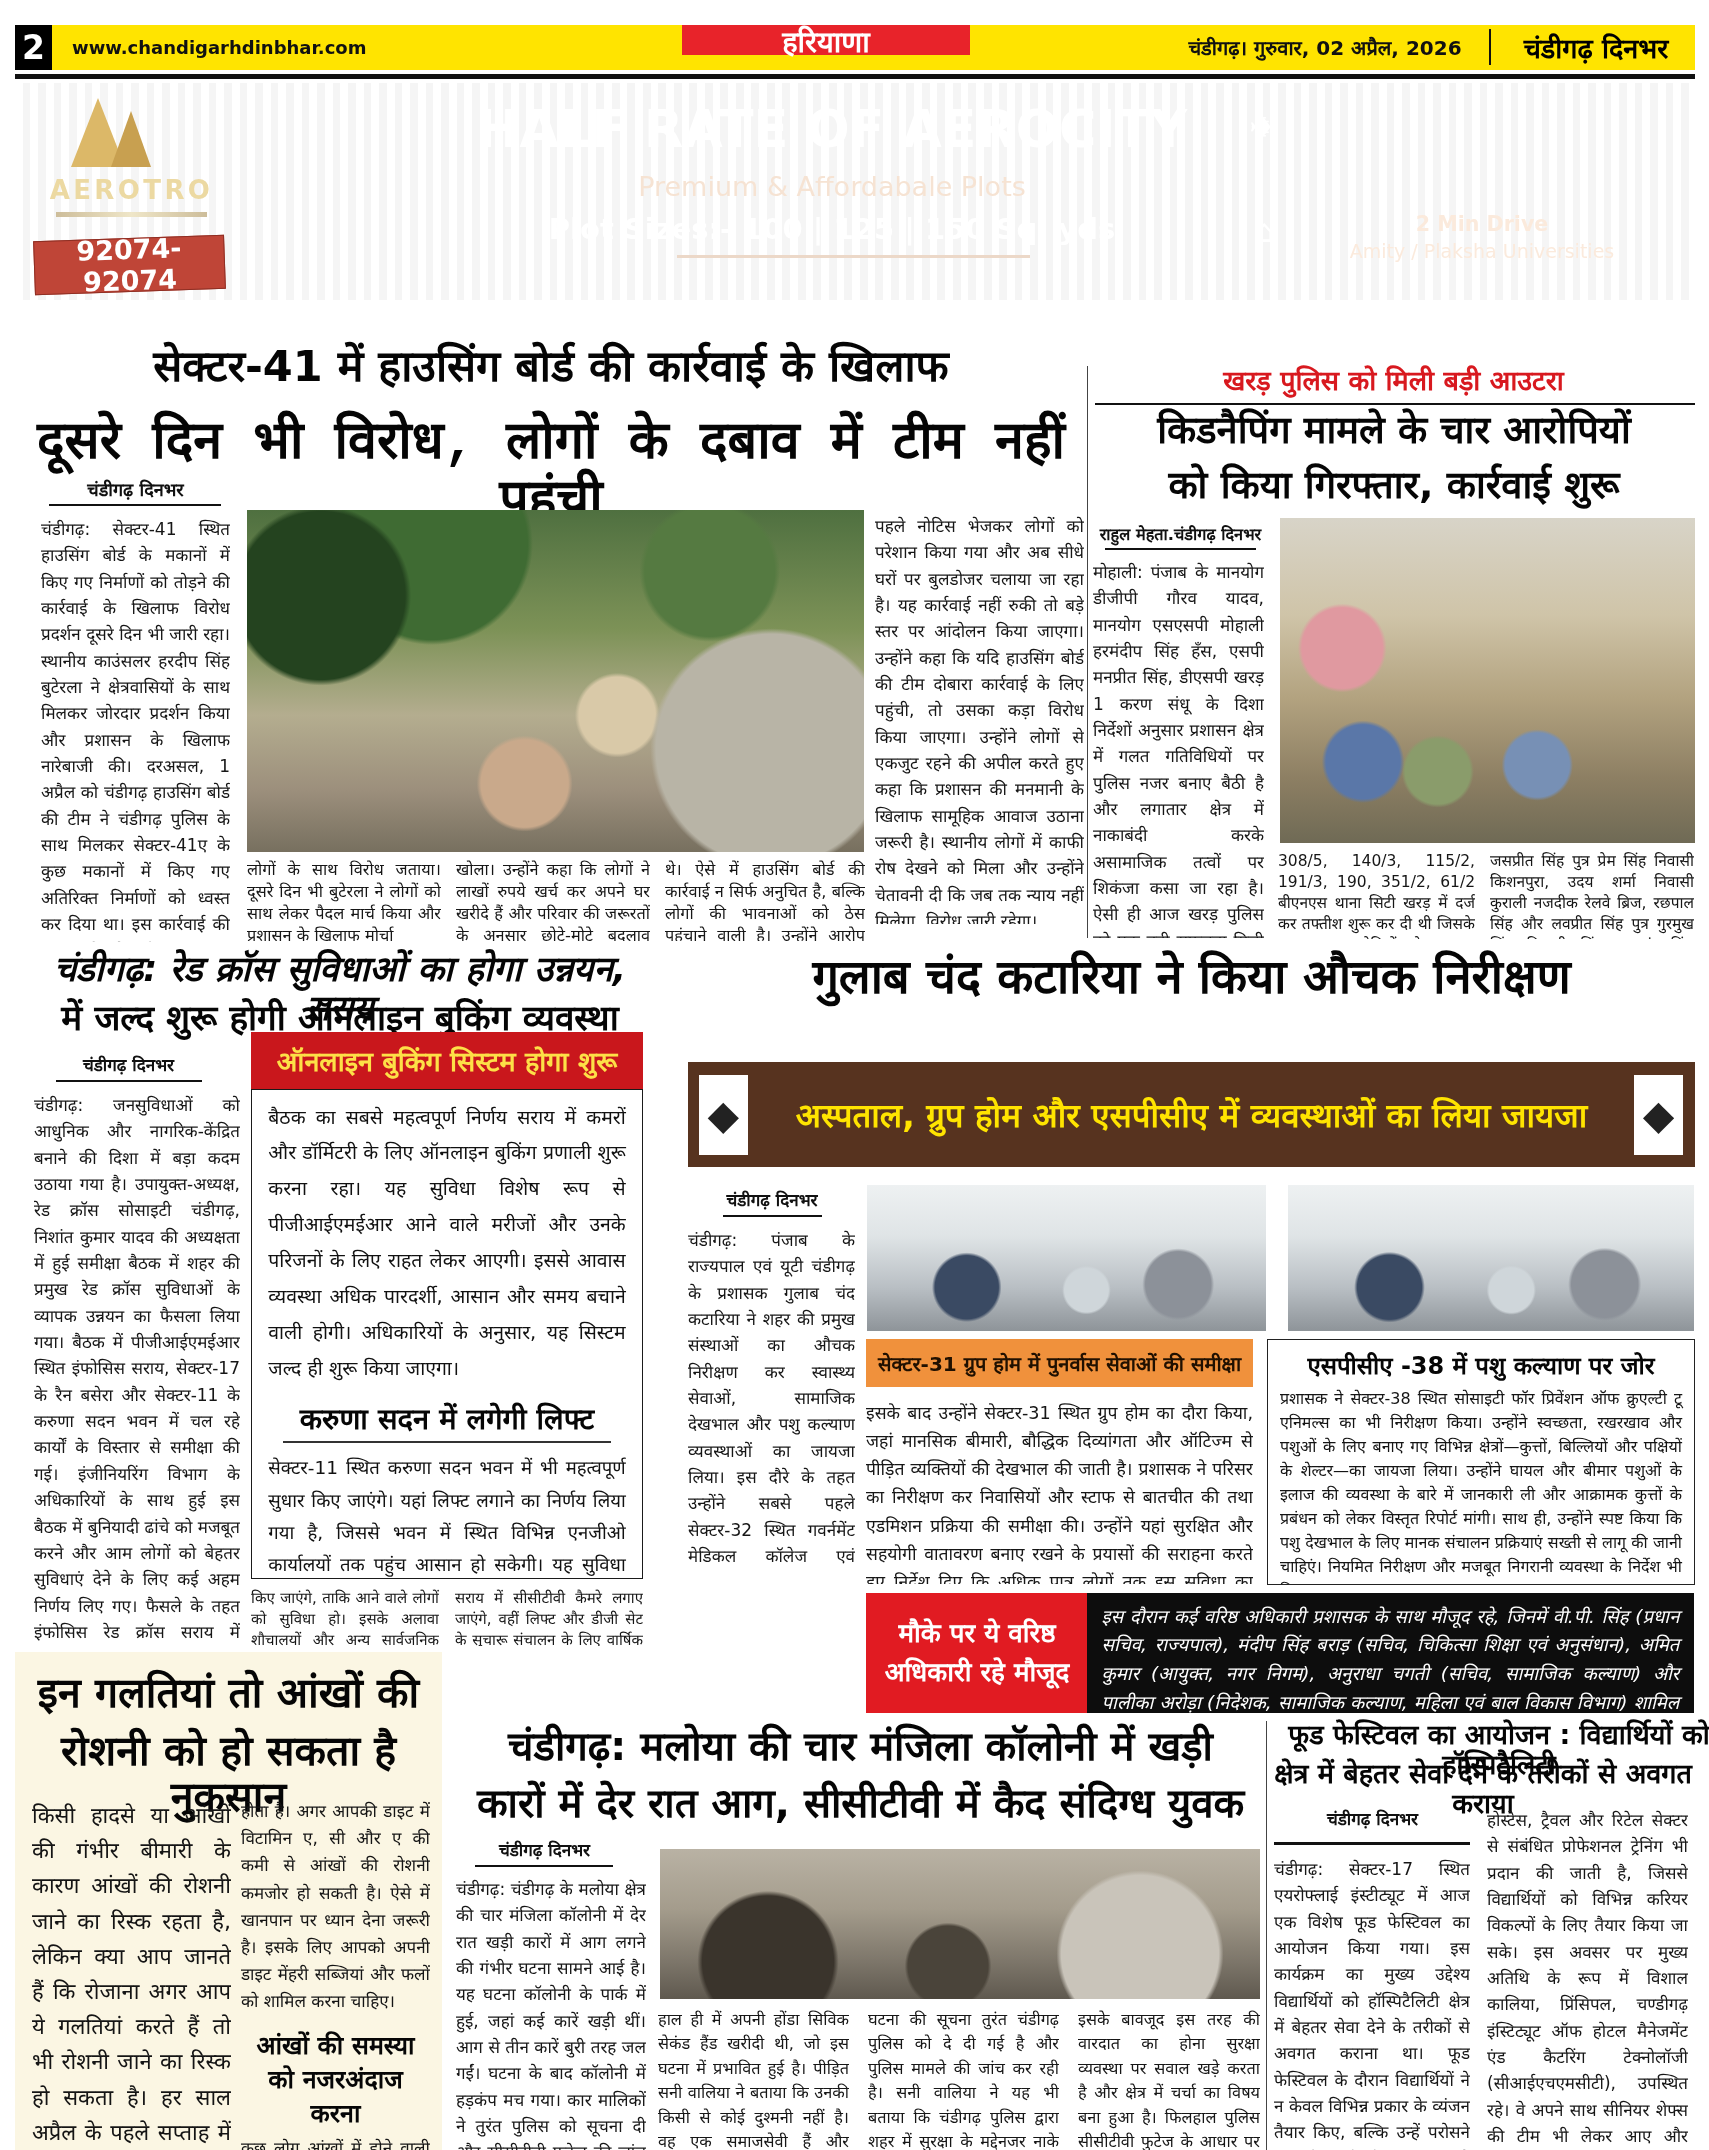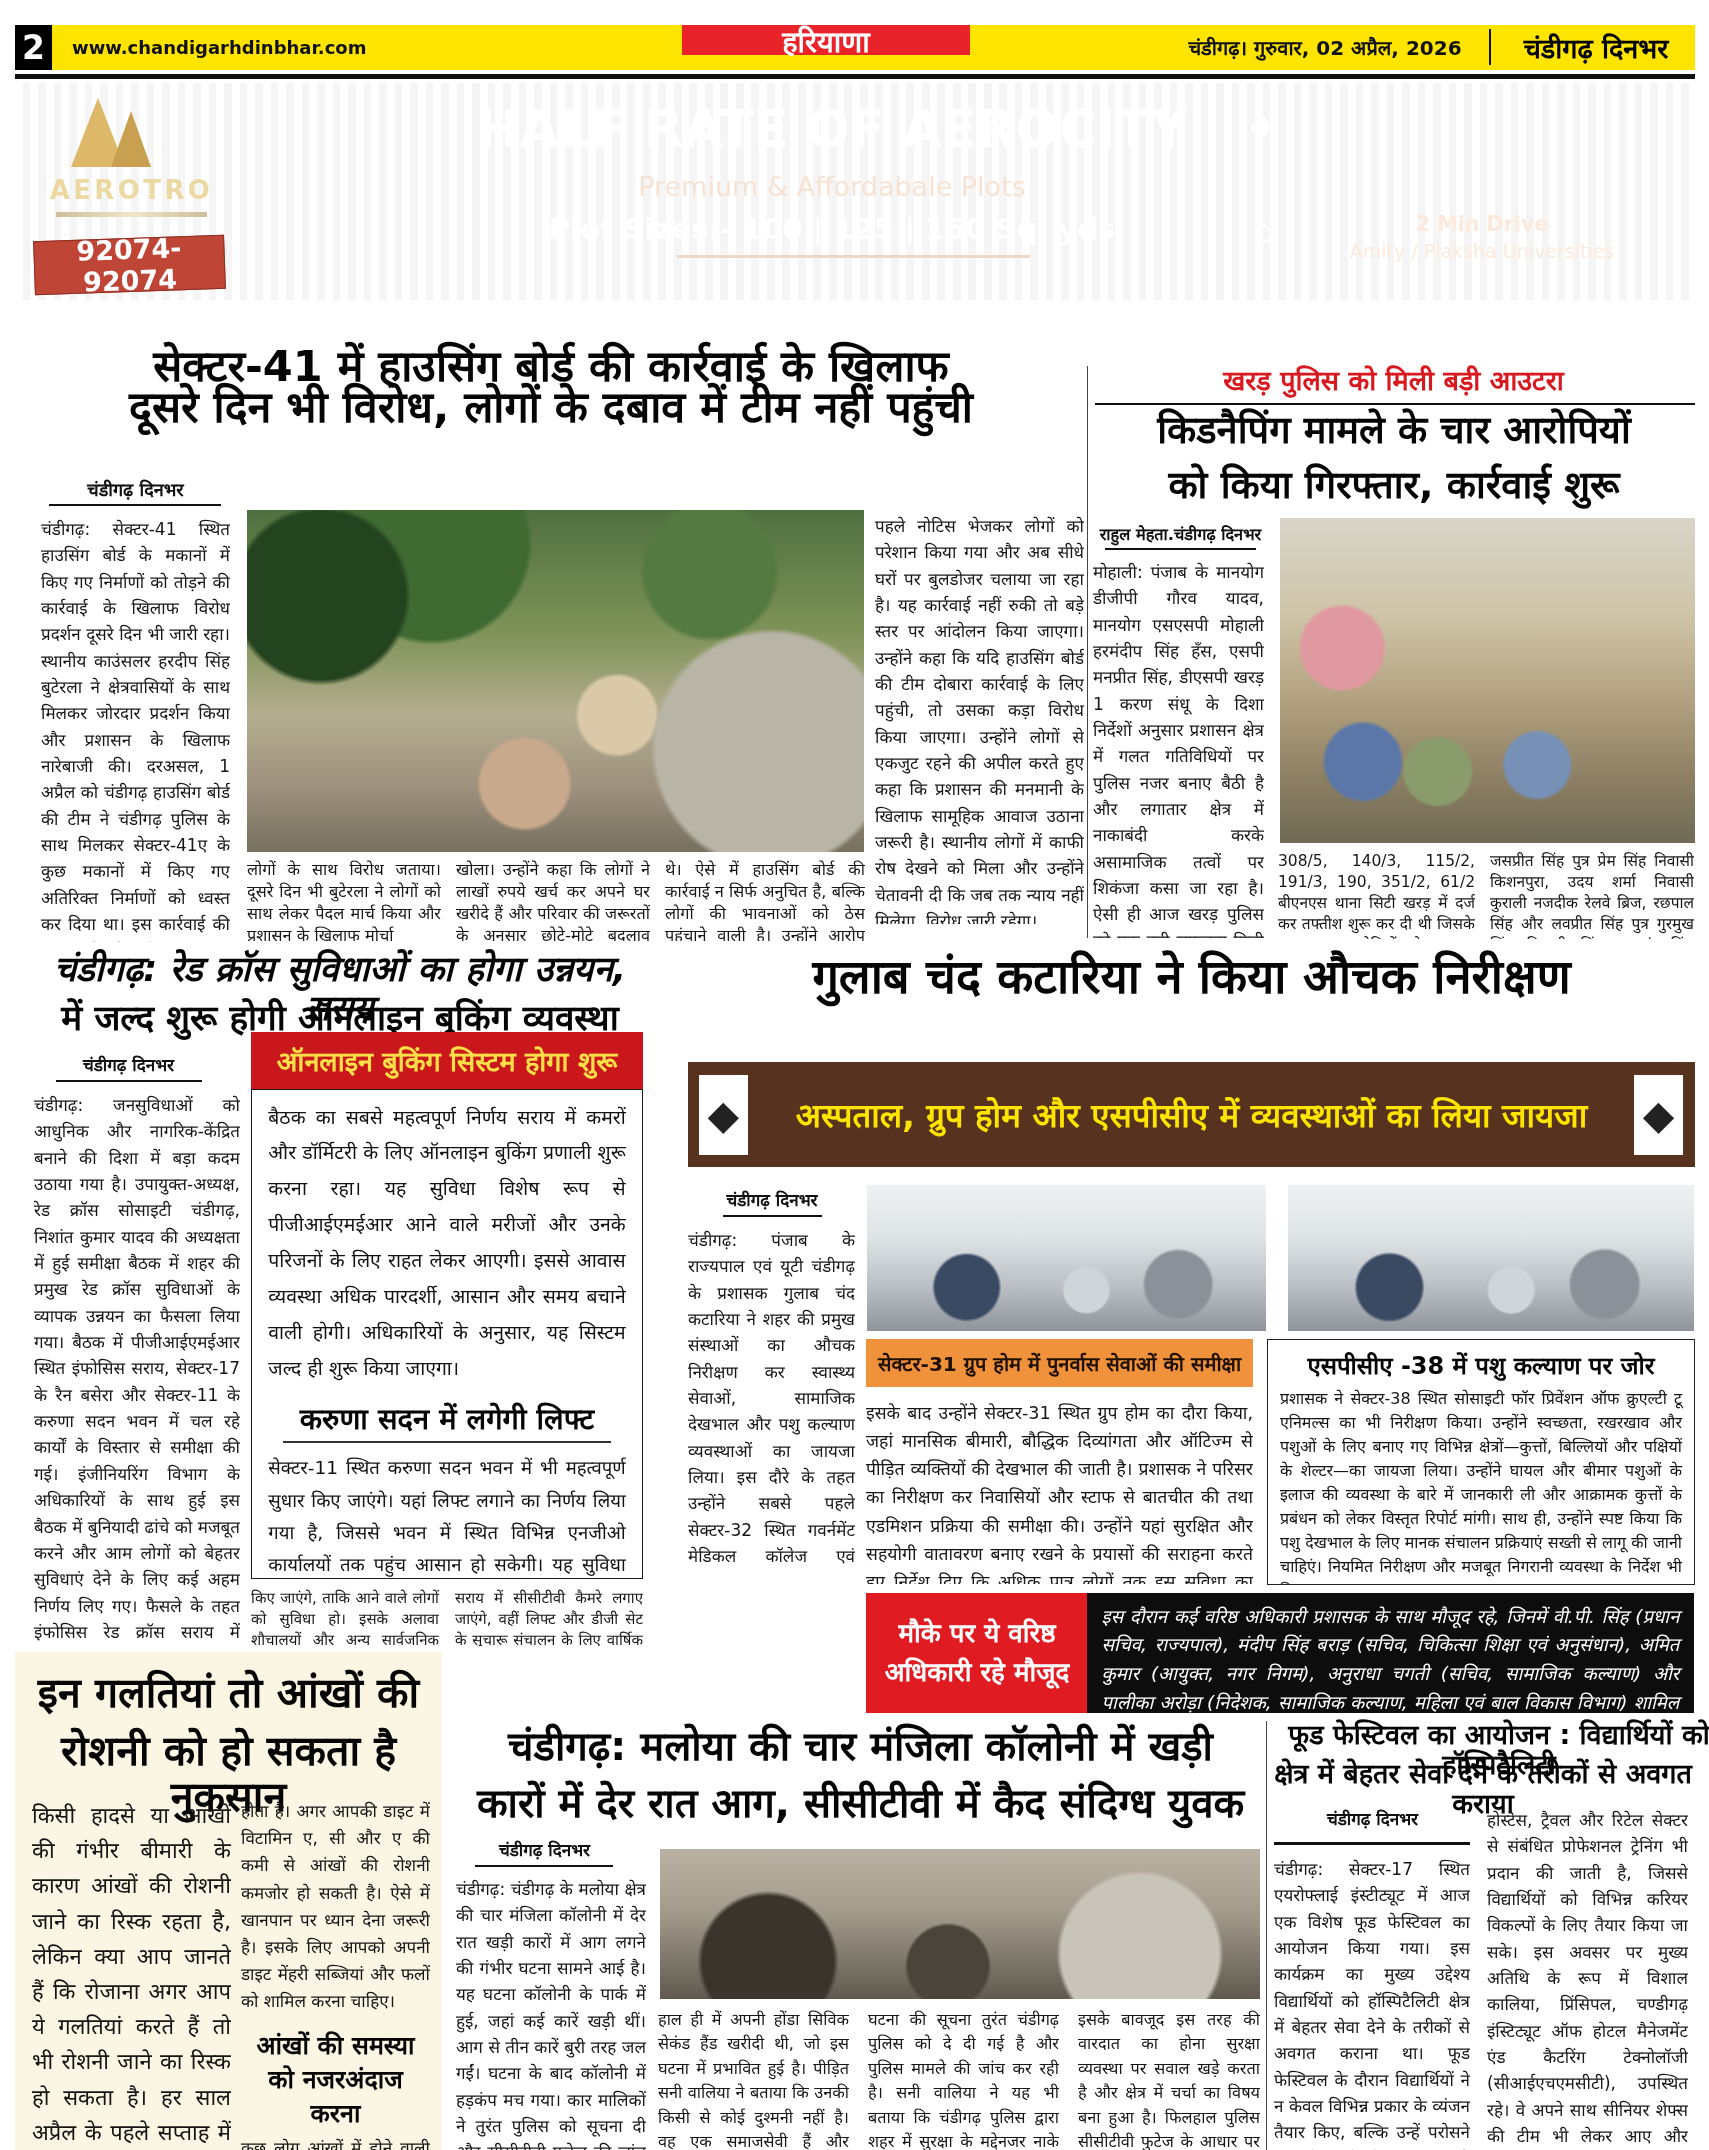--- a/index.html
+++ b/index.html
@@ -71,21 +71,21 @@
 
     <div class="abs" style="left:1234px;top:24px;font-size:36px;color:#fff;">✈</div>
     <div class="abs" style="left:1239px;top:129px;font-size:32px;color:#fff;">⌂</div>
     <div class="abs" style="left:1282px;top:129px;width:370px;text-align:center;color:#fbeadc;">
       <div style="font-size:20.6px;font-weight:bold;">2 Min Drive</div>
       <div style="font-size:19px;margin-top:4.3px;">Amity / Plaksha Universities</div>
     </div>
   </div>
 
   <div class="abs hl" style="left:26px;top:342px;width:1050px;font-size:43px;">सेक्टर-41 में हाउसिंग बोर्ड की कार्रवाई के खिलाफ</div>
-  <div class="abs hl" style="left:26px;top:383px;width:1050px;font-size:43px;">दूसरे दिन भी विरोध, लोगों के दबाव में टीम नहीं पहुंची</div>
+  <div class="abs hl" style="left:26px;top:416px;width:1050px;font-size:52px;font-family:Liberation Mono, monospace;">दूसरे दिन भी विरोध, लोगों के दबाव में टीम नहीं पहुंची</div>
   <div class="abs byline" style="left:41px;top:477px;width:189px;font-size:18px;">चंडीगढ़ दिनभर</div>
   <div class="abs rule" style="left:49px;top:504px;width:172px;height:2.2px;"></div>
   <div class="abs body-col" style="left:41px;top:516px;width:189px;height:426px;">चंडीगढ़: सेक्टर-41 स्थित हाउसिंग बोर्ड के मकानों में किए गए निर्माणों को तोड़ने की कार्रवाई के खिलाफ विरोध प्रदर्शन दूसरे दिन भी जारी रहा। स्थानीय काउंसलर हरदीप सिंह बुटेरला ने क्षेत्रवासियों के साथ मिलकर जोरदार प्रदर्शन किया और प्रशासन के खिलाफ नारेबाजी की। दरअसल, 1 अप्रैल को चंडीगढ़ हाउसिंग बोर्ड की टीम ने चंडीगढ़ पुलिस के साथ मिलकर सेक्टर-41ए के कुछ मकानों में किए गए अतिरिक्त निर्माणों को ध्वस्त कर दिया था। इस कार्रवाई की खबर मिलते ही काउंसलर हरदीप सिंह बुटेरला मौके पर पहुंचे और स्थानीय</div>
   <div class="photo ph-protest" style="left:247px;top:510px;width:617px;height:342px;"></div>
   <div class="abs body-col" style="left:875px;top:513px;width:209px;height:411px;">पहले नोटिस भेजकर लोगों को परेशान किया गया और अब सीधे घरों पर बुलडोजर चलाया जा रहा है। यह कार्रवाई नहीं रुकी तो बड़े स्तर पर आंदोलन किया जाएगा। उन्होंने कहा कि यदि हाउसिंग बोर्ड की टीम दोबारा कार्रवाई के लिए पहुंची, तो उसका कड़ा विरोध किया जाएगा। उन्होंने लोगों से एकजुट रहने की अपील करते हुए कहा कि प्रशासन की मनमानी के खिलाफ सामूहिक आवाज उठाना जरूरी है। स्थानीय लोगों में काफी रोष देखने को मिला और उन्होंने चेतावनी दी कि जब तक न्याय नहीं मिलेगा, विरोध जारी रहेगा।</div>
   <div class="abs body-col" style="left:247px;top:859px;width:194px;height:82px;font-size:16.3px;line-height:1.35;">लोगों के साथ विरोध जताया। दूसरे दिन भी बुटेरला ने लोगों को साथ लेकर पैदल मार्च किया और प्रशासन के खिलाफ मोर्चा</div>
   <div class="abs body-col" style="left:456px;top:859px;width:194px;height:82px;font-size:16.3px;line-height:1.35;">खोला। उन्होंने कहा कि लोगों ने लाखों रुपये खर्च कर अपने घर खरीदे हैं और परिवार की जरूरतों के अनुसार छोटे-मोटे बदलाव किए</div>
   <div class="abs body-col" style="left:665px;top:859px;width:200px;height:82px;font-size:16.3px;line-height:1.35;">थे। ऐसे में हाउसिंग बोर्ड की कार्रवाई न सिर्फ अनुचित है, बल्कि लोगों की भावनाओं को ठेस पहुंचाने वाली है। उन्होंने आरोप लगाया कि</div>
 
   <div class="abs" style="left:1087px;top:366px;width:1.3px;height:572px;background:#444;"></div>

